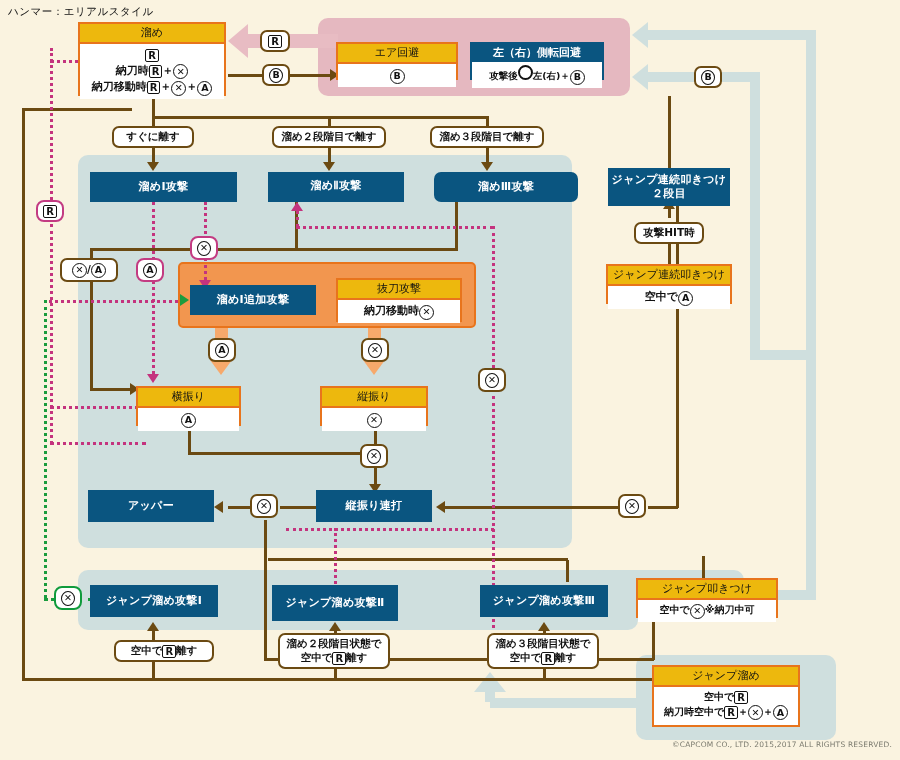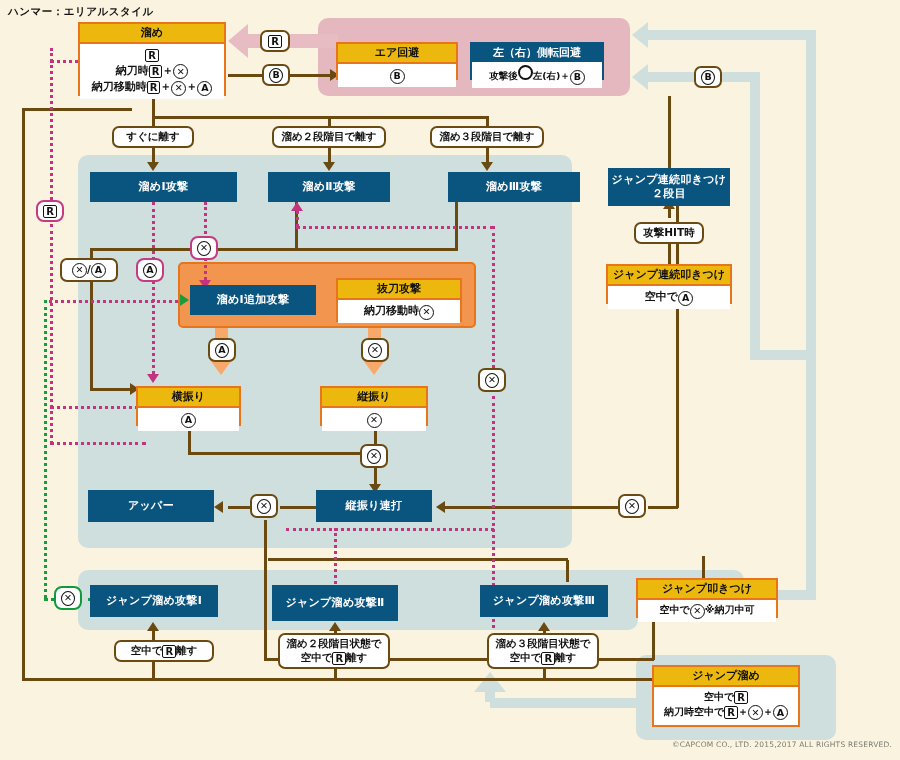--- a/index.html
+++ b/index.html
@@ -15,21 +15,21 @@
   .panel-pink{background:#e5b8c0;border-radius:10px;}
 
   
   .node{position:absolute;box-sizing:border-box;text-align:center;}
 
   .node-blue{background:#0a5580;color:#ffffff;font-size:11px;
              display:flex;align-items:center;justify-content:center;
              line-height:1.25;font-weight:bold;letter-spacing:.3px;}
 
   .node-gold{border:2px solid #e8741c;background:#ffffff;}
-  .node-gold .hd{background:#edb80d;color:#111;font-size:11px;font-weight:bold;
+  .node-gold .hd{background:#edb80d;color:#111;font-size:11px;font-weight:normal;
                  padding:2px 0;line-height:1.3;border-bottom:2px solid #e8741c;}
   .node-gold .bd{background:#ffffff;color:#111;font-size:11px;font-weight:bold;
                  padding:3px 2px;line-height:1.45;}
 
   .node-navyhd{border:2px solid #0a5580;background:#ffffff;}
   .node-navyhd .hd{background:#0a5580;color:#fff;font-size:11px;font-weight:bold;
                    padding:2px 0;line-height:1.3;}
   .node-navyhd .bd{background:#fff;color:#111;font-size:11px;font-weight:bold;
                    padding:3px 2px;line-height:1.4;}
 
@@ -86,21 +86,21 @@
   .ar-l.big{border-top:17px solid transparent;border-bottom:17px solid transparent;
             border-right:20px solid #e8bcc3;}
   .ar-l.bigteal{border-top:13px solid transparent;border-bottom:13px solid transparent;
             border-right:16px solid #cfdfde;}
   .ar-u.bigteal{border-left:16px solid transparent;border-right:16px solid transparent;
             border-bottom:20px solid #cfdfde;}
 
   .obar{position:absolute;background:#f7a96b;}
 
   #title{position:absolute;left:8px;top:5px;font-size:10.5px;color:#111;
-         font-weight:bold;letter-spacing:.5px;}
+         font-weight:normal;letter-spacing:.5px;}
   #copyright{position:absolute;right:8px;top:740px;font-size:7.5px;color:#7a7a6e;
              letter-spacing:.2px;}
   .note{position:absolute;font-size:8.5px;color:#111;line-height:1.45;text-align:left;}
 </style>
 </head>
 <body>
 
 <div id="root">
 
   <div id="title">ハンマー：エリアルスタイル</div>
@@ -241,22 +241,22 @@
     <div class="hd">エア回避</div>
     <div class="bd"><span class="k k-c">B</span></div>
   </div>
 
   <div class="node node-navyhd" style="left:470px;top:42px;width:134px;height:38px;">
     <div class="hd">左（右）側転回避</div>
     <div class="bd" style="font-size:9.5px;">攻撃後<span class="k-stick"></span>左(右)＋<span class="k k-c">B</span></div>
   </div>
 
   <div class="node node-blue" style="left:90px;top:172px;width:147px;height:30px;">溜めⅠ攻撃</div>
-  <div class="node node-blue" style="left:268px;top:172px;width:122px;height:30px;">溜めⅡ攻撃</div>
-  <div class="node node-blue" style="left:448px;top:172px;width:132px;height:30px;">溜めⅢ攻撃</div>
+  <div class="node node-blue" style="left:268px;top:172px;width:136px;height:30px;font-family:Liberation Mono, monospace;">溜めⅡ攻撃</div>
+  <div class="node node-blue" style="left:434px;top:172px;width:144px;height:30px;border-radius:7px;">溜めⅢ攻撃</div>
 
   <div class="node node-blue" style="left:190px;top:285px;width:126px;height:30px;">溜めⅠ追加攻撃</div>
 
   <div class="node node-gold" style="left:336px;top:278px;width:126px;height:44px;">
     <div class="hd">抜刀攻撃</div>
     <div class="bd">納刀移動時<span class="k k-c">✕</span></div>
   </div>
 
   <div class="node node-gold" style="left:136px;top:386px;width:105px;height:40px;">
     <div class="hd">横振り</div>

